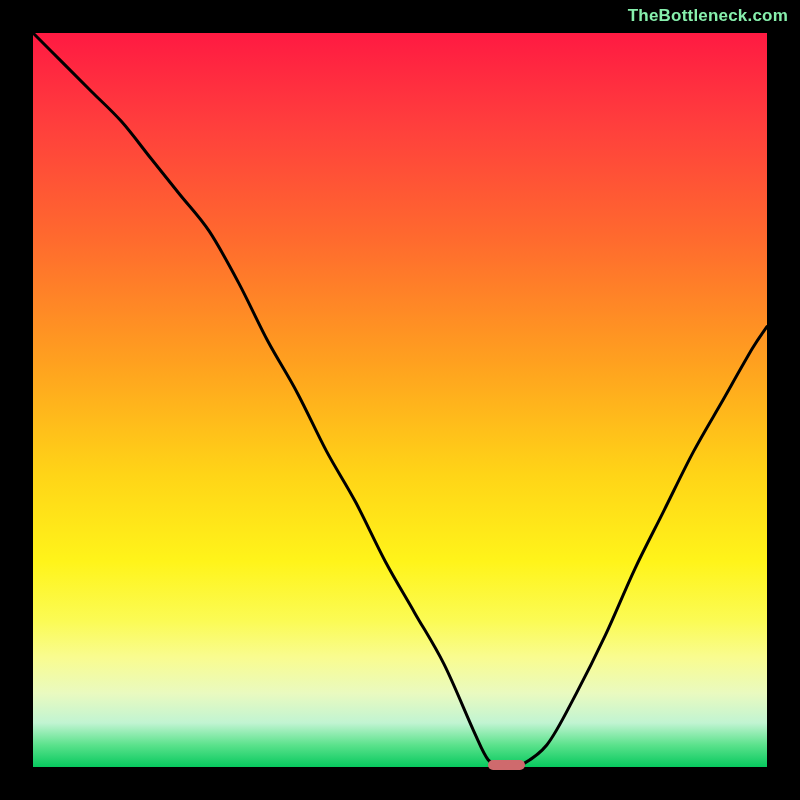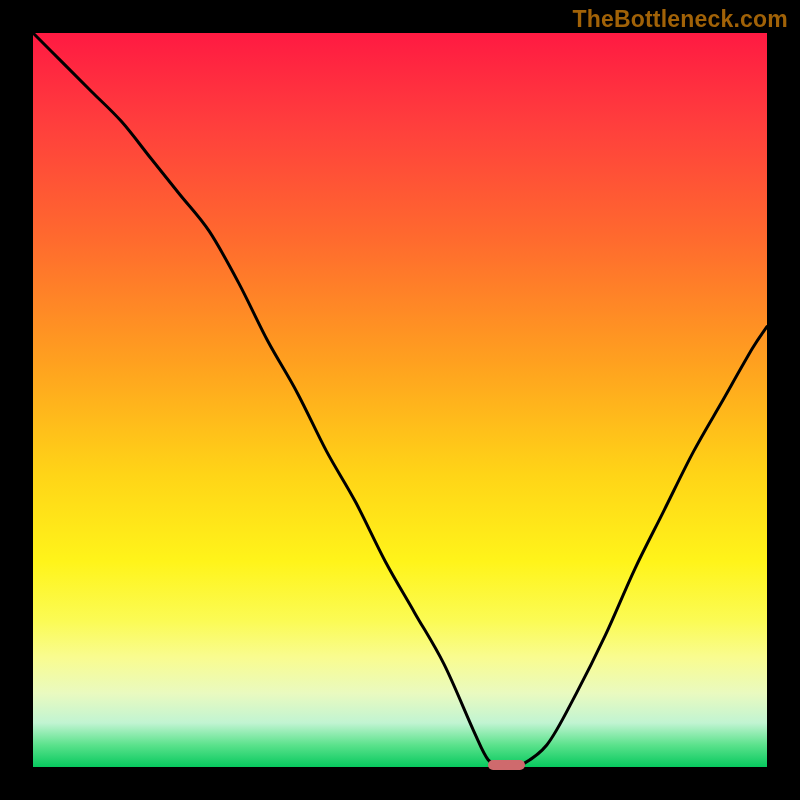--- a/index.html
+++ b/index.html
@@ -36,22 +36,22 @@
       #e9fac0 90%,
       #c1f4d2 94%,
       #5be28c 97%,
       #07c95e 100%
     );
   }
   .watermark {
     position: absolute;
     top: 6px;
     right: 12px;
-    color: #a16207;
-    font-size: 23px;
+    color: #86efac;
+    font-size: 17px;
     font-weight: 600;
     letter-spacing: 0.2px;
   }
   svg.curve {
     position: absolute;
     left: 0;
     top: 0;
     width: 734px;
     height: 734px;
   }

